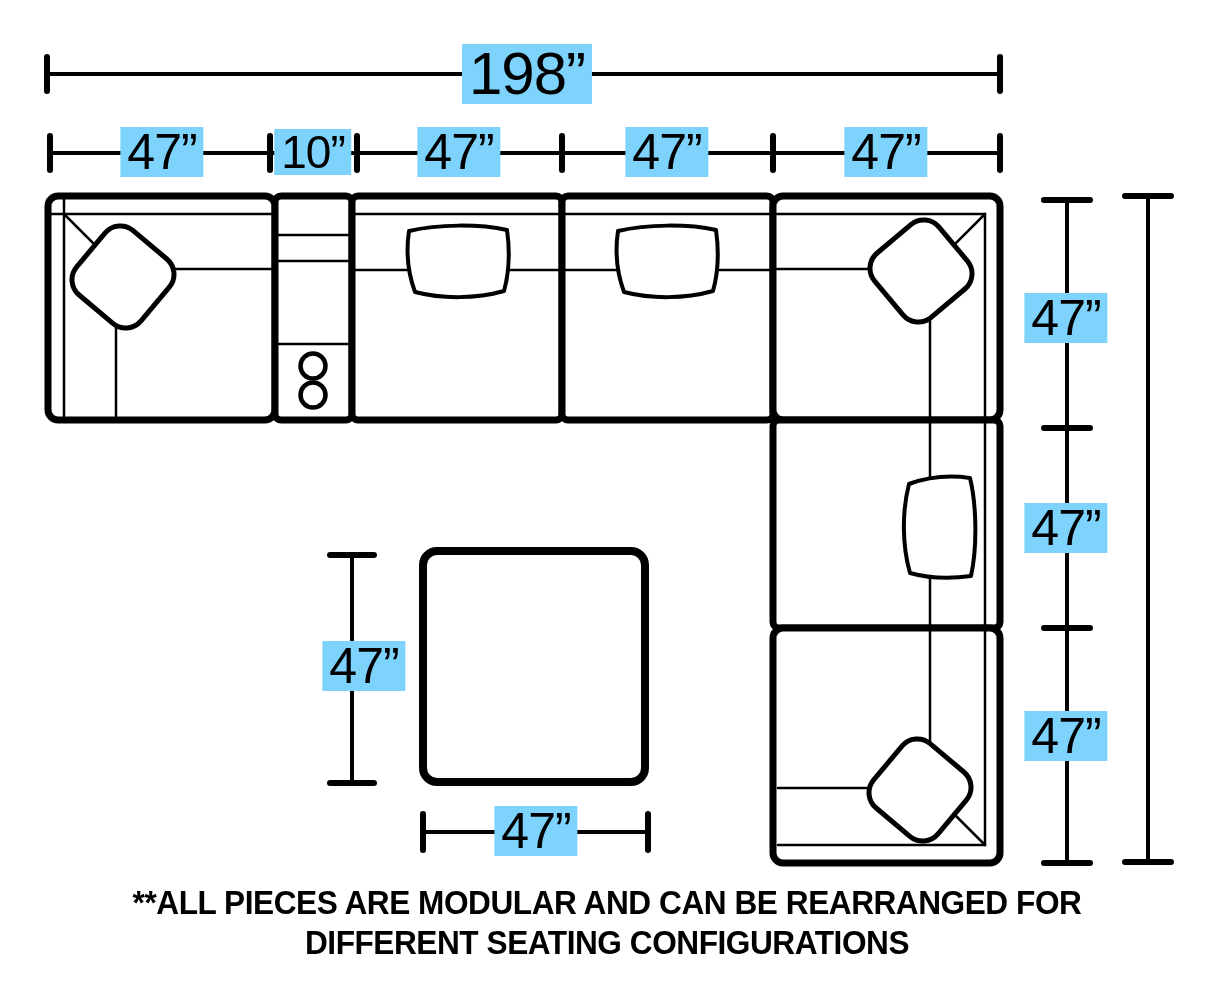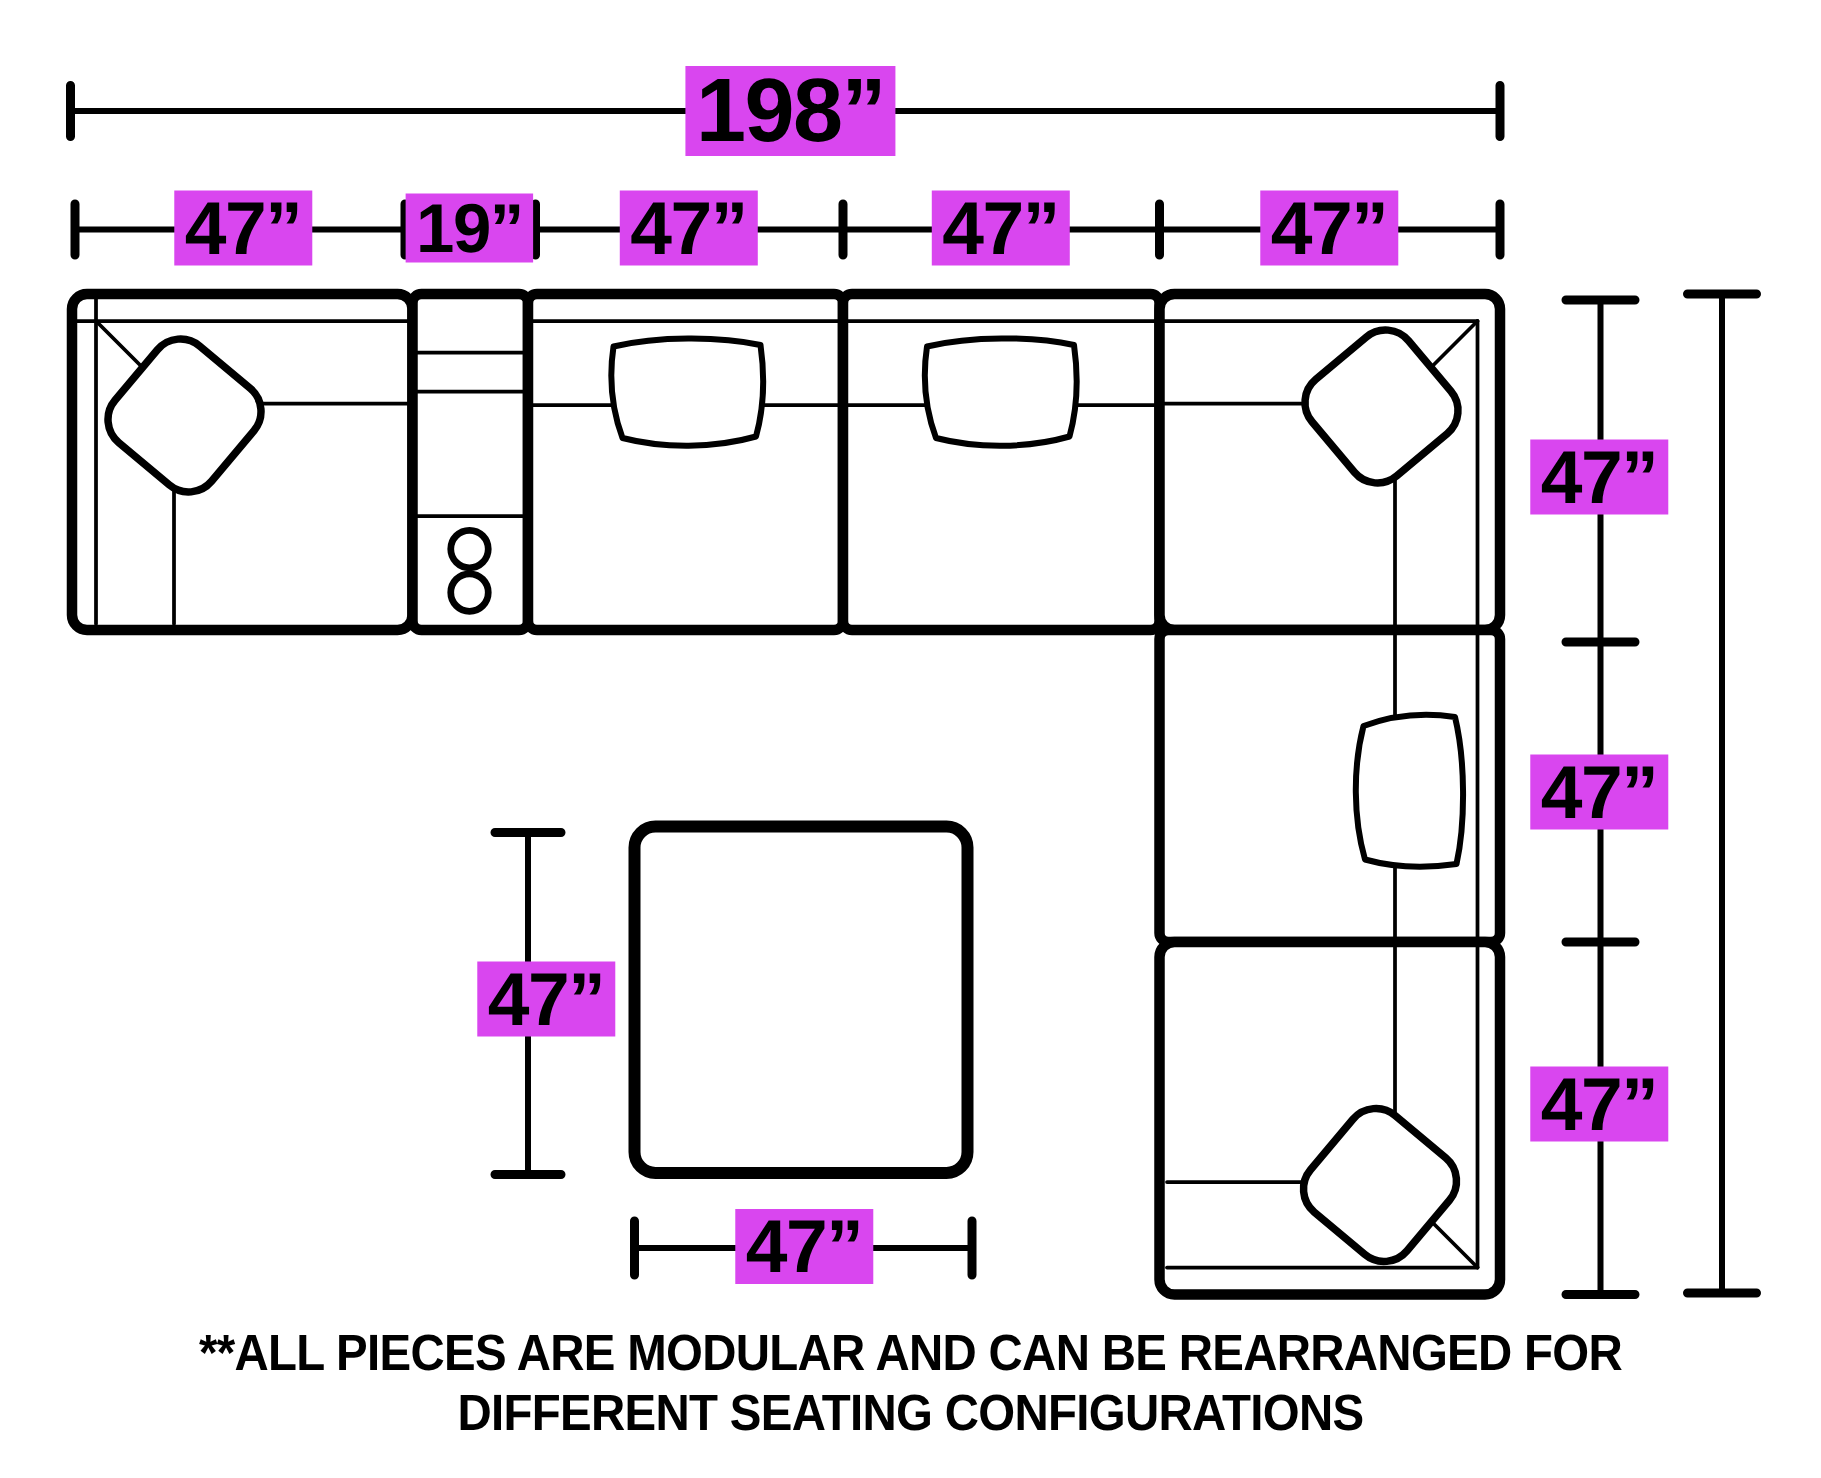--- a/index.html
+++ b/index.html
@@ -7,23 +7,23 @@
     position:relative;
     width:1214px;height:985px;
     background:#ffffff;
     font-family:"Liberation Sans", sans-serif;
     overflow:hidden;
   }
   .stage svg{position:absolute;left:0;top:0;}
   .dim-label{
     position:absolute;
     transform:translate(-50%,-50%);
-    background:#d946ef;
+    background:#7dd3fc;
     color:#000;
-    font-weight:bold;
+    font-weight:normal;
     font-size:50px;
     letter-spacing:-1px;
     line-height:1.0;
     padding:0 7px;
     white-space:nowrap;
     text-align:center;
   }
   .note{
     position:absolute;
     left:0;top:882px;width:100%;
@@ -138,21 +138,21 @@
       <g>
         <rect x="423" y="551" width="222" height="231" rx="14" stroke-width="8" fill="#ffffff"></rect>
       </g>
 
     </g>
   </svg>
 
   <div class="dim-label" style="left:527px;top:74px;font-size:60px;">198”</div>
 
   <div class="dim-label" style="left:162px;top:152px;">47”</div>
-  <div class="dim-label" style="left:313px;top:152px;font-size:46px;">19”</div>
+  <div class="dim-label" style="left:313px;top:152px;font-size:46px;">10”</div>
   <div class="dim-label" style="left:459px;top:152px;">47”</div>
   <div class="dim-label" style="left:667px;top:152px;">47”</div>
   <div class="dim-label" style="left:886px;top:152px;">47”</div>
 
   <div class="dim-label" style="left:1066px;top:318px;">47”</div>
   <div class="dim-label" style="left:1066px;top:528px;">47”</div>
   <div class="dim-label" style="left:1066px;top:736px;">47”</div>
 
 
   <div class="dim-label" style="left:364px;top:666px;">47”</div>

